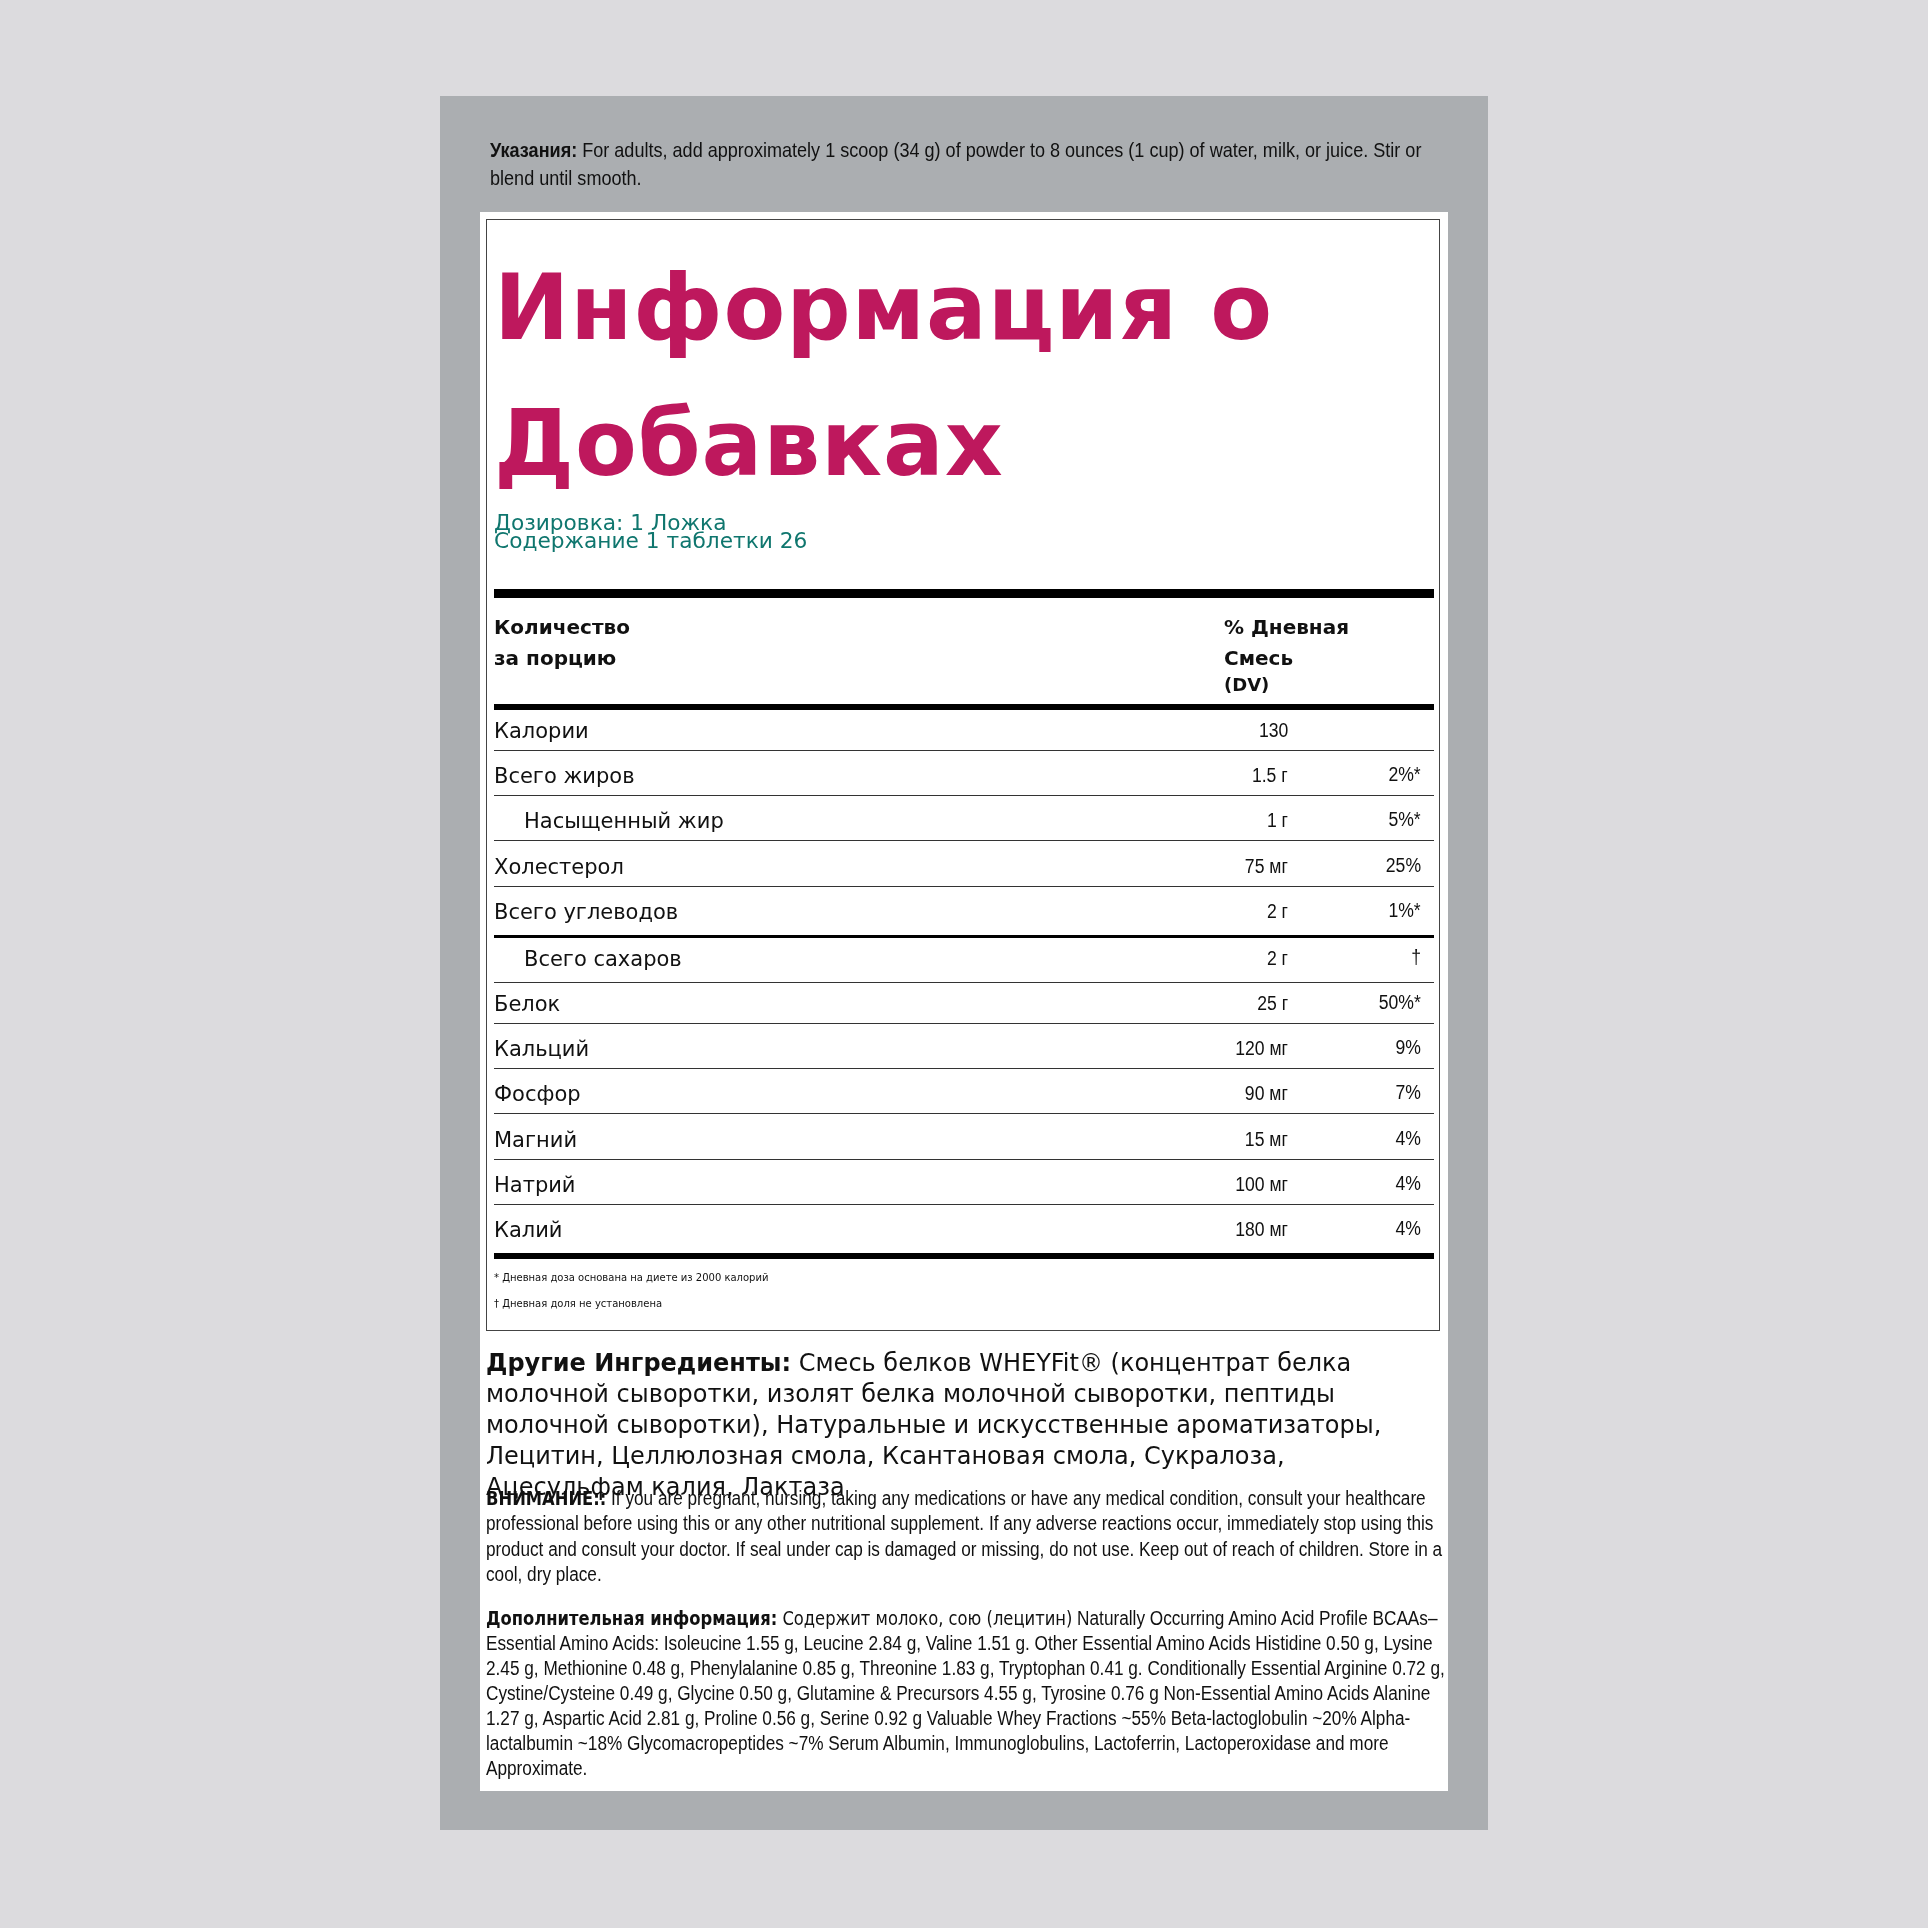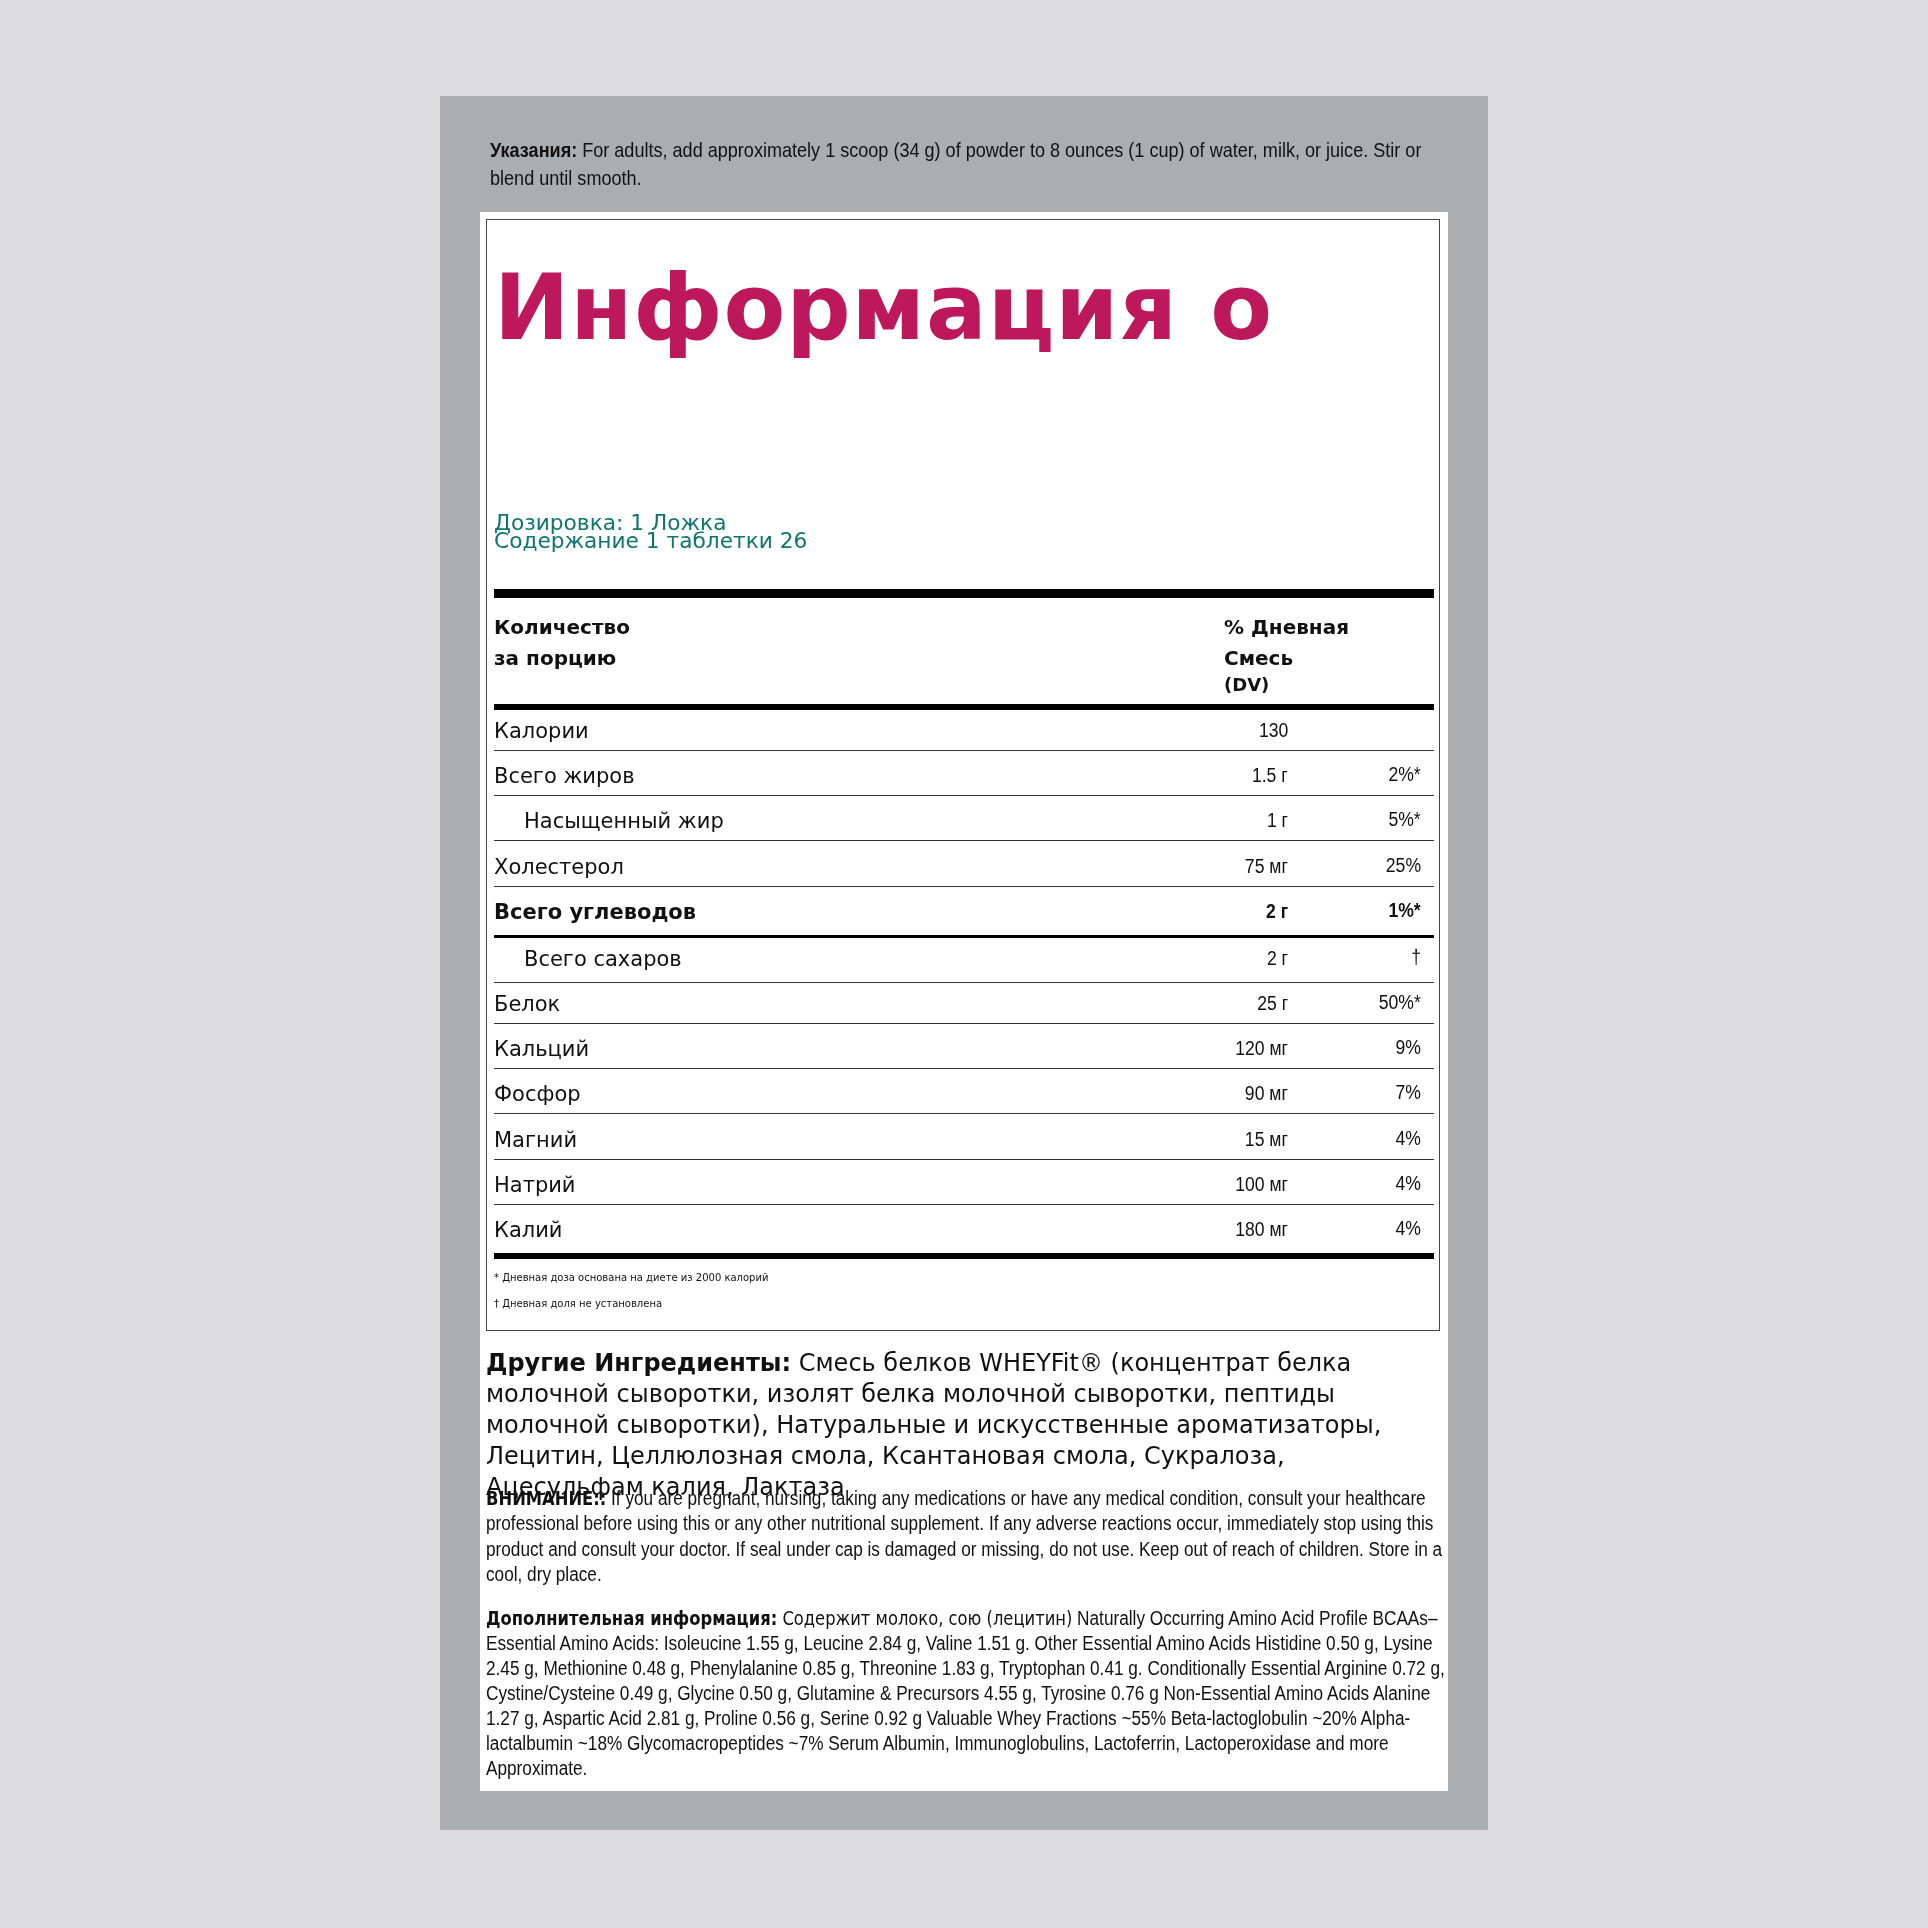--- a/index.html
+++ b/index.html
@@ -50,20 +50,21 @@
 
 <div class="panel"></div>
 
 <div class="directions"><b>Указания:</b><span> For adults, add approximately 1 scoop (34 g) of powder to 8 ounces (1 cup) of water, milk, or juice. Stir or blend until smooth.</span></div>
 
 <div class="white"></div>
 <div class="facts-box"></div>
 
 <div class="title">
   <div>Информация о</div>
+  <div>Добавках</div>
 </div>
 
 <div class="serving" style="top:510px;">Дозировка: 1 Ложка</div>
 <div class="serving" style="top:528px;">Содержание 1 таблетки 26</div>
 
 <div class="bar" style="top:589px; height:8.5px;"></div>
 
 <div class="hdr-left">
   <div>Количество</div>
   <div>за порцию</div>
@@ -90,21 +91,21 @@
   <div class="row indent" style="top:800px;">
       <span class="name">Насыщенный жир</span>
       <span class="amt">1 г</span>
       <span class="dv">5%*</span>
     </div>
   <div class="row" style="top:846px;">
       <span class="name">Холестерол</span>
       <span class="amt">75 мг</span>
       <span class="dv">25%</span>
     </div>
-  <div class="row thick" style="top:891px; height:47px;font-weight:bold;">
+  <div class="row thick" style="top:891px; height:47px;">
       <span class="name">Всего углеводов</span>
       <span class="amt">2 г</span>
       <span class="dv">1%*</span>
     </div>
   <div class="row indent" style="top:938px; height:45px;">
       <span class="name">Всего сахаров</span>
       <span class="amt">2 г</span>
       <span class="dv">†</span>
     </div>
   <div class="row" style="top:983px;">

